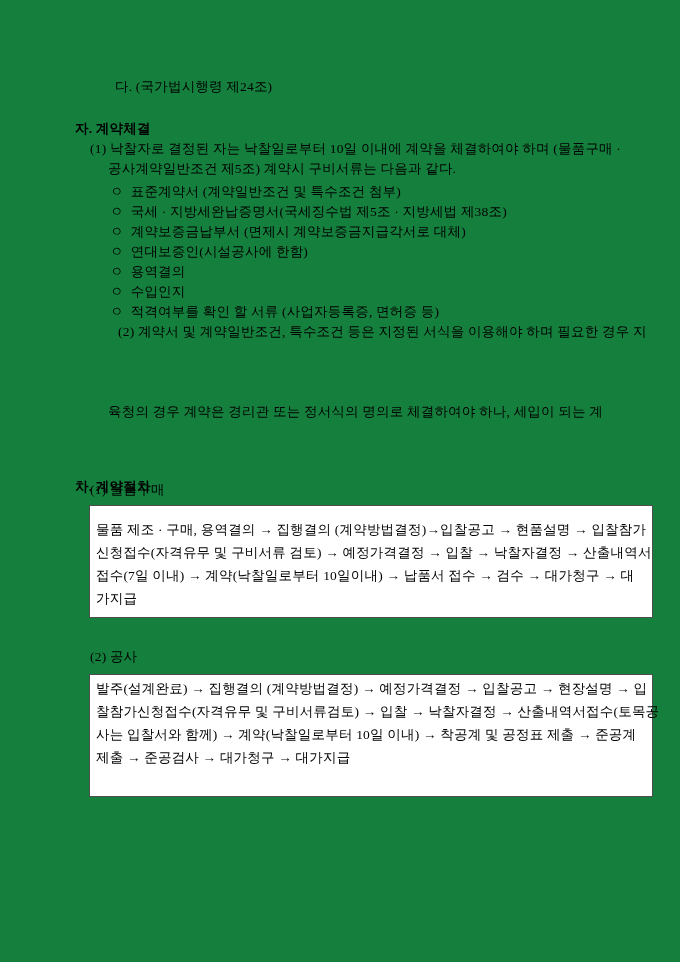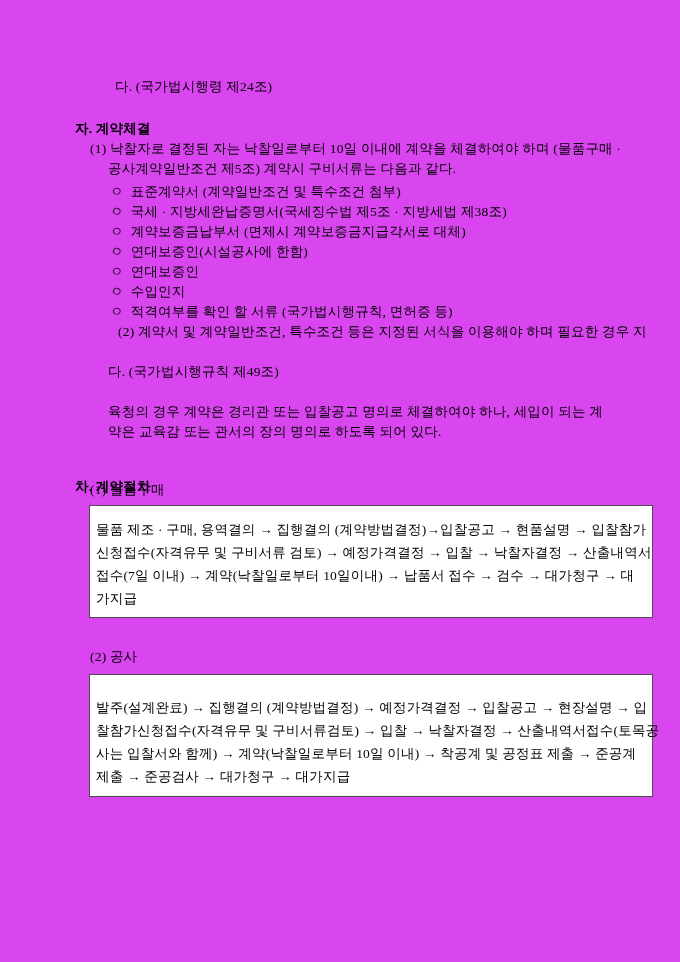--- a/index.html
+++ b/index.html
@@ -1,20 +1,20 @@
 <!DOCTYPE html>
 <html><head>
 <meta charset="utf-8">
 <style>
   html, body { margin: 0; padding: 0; background: #ffffff; }
   .page {
     position: relative;
     width: 680px;
     height: 962px;
-    background: #d946ef;
+    background: #15803d;
     color: #000000;
     font-family: "Liberation Serif", "DejaVu Serif", serif;
     font-size: 13.5px;
     overflow: hidden;
   }
   .line {
     position: absolute;
     white-space: pre;
     line-height: 20px;
     letter-spacing: 0.2px;
@@ -31,21 +31,21 @@
     background: #ffffff;
     margin-left: 32px;
   }
   .flowbox .boxline {
     white-space: pre;
     line-height: 23px;
     letter-spacing: 0.2px;
     padding: 0 6px;
   }
   #box1 { top: 505px; height: 113px; padding-top: 12px; }
-  #box2 { top: 674px; height: 123px; padding-top: 21px; }
+  #box2 { top: 674px; height: 123px; padding-top: 2px; }
 </style>
 </head>
 <body>
 
 <div class="page">
 
   <div class="line" style="top:77px; left:115px;">다. (국가법시행령 제24조)</div>
 
   <div class="line heading" style="top:119px; left:75px;">자. 계약체결</div>
 
@@ -63,36 +63,34 @@
   <div class="line bullet-row" style="top:222px; left:110px;">
     <span class="bullet-marker">ㅇ</span>
     <span>계약보증금납부서 (면제시 계약보증금지급각서로 대체)</span>
   </div>
   <div class="line bullet-row" style="top:242px; left:110px;">
     <span class="bullet-marker">ㅇ</span>
     <span>연대보증인(시설공사에 한함)</span>
   </div>
   <div class="line bullet-row" style="top:262px; left:110px;">
     <span class="bullet-marker">ㅇ</span>
-    <span>연대보증인</span>
+    <span>용역결의</span>
   </div>
   <div class="line bullet-row" style="top:282px; left:110px;">
     <span class="bullet-marker">ㅇ</span>
     <span>수입인지</span>
   </div>
   <div class="line bullet-row" style="top:302px; left:110px;">
     <span class="bullet-marker">ㅇ</span>
-    <span>적격여부를 확인 할 서류 (국가법시행규칙, 면허증 등)</span>
+    <span>적격여부를 확인 할 서류 (사업자등록증, 면허증 등)</span>
   </div>
 
   <div class="line" style="top:322px; left:90px;margin-left:28px;">(2) 계약서 및 계약일반조건, 특수조건 등은 지정된 서식을 이용해야 하며 필요한 경우 지</div>
-  <div class="line" style="top:362px; left:108px;">다. (국가법시행규칙 제49조)</div>
 
-  <div class="line" style="top:402px; left:108px;">육청의 경우 계약은 경리관 또는 입찰공고 명의로 체결하여야 하나, 세입이 되는 계</div>
-  <div class="line" style="top:422px; left:108px;">약은 교육감 또는 관서의 장의 명의로 하도록 되어 있다.</div>
+  <div class="line" style="top:402px; left:108px;">육청의 경우 계약은 경리관 또는 정서식의 명의로 체결하여야 하나, 세입이 되는 계</div>
 
   <div class="line heading" style="top:477px; left:75px;">차. 계약절차</div>
   <div class="line" style="top:480px; left:90px;">(1) 물품구매</div>
 
   <div class="flowbox" id="box1">
     <div class="boxline">물품 제조 · 구매, 용역결의 → 집행결의 (계약방법결정)→입찰공고 → 현품설명 → 입찰참가</div>
     <div class="boxline">신청접수(자격유무 및 구비서류 검토) → 예정가격결정 → 입찰 → 낙찰자결정 → 산출내역서</div>
     <div class="boxline">접수(7일 이내) → 계약(낙찰일로부터 10일이내) → 납품서 접수 → 검수 → 대가청구 → 대</div>
     <div class="boxline">가지급</div>
   </div>

